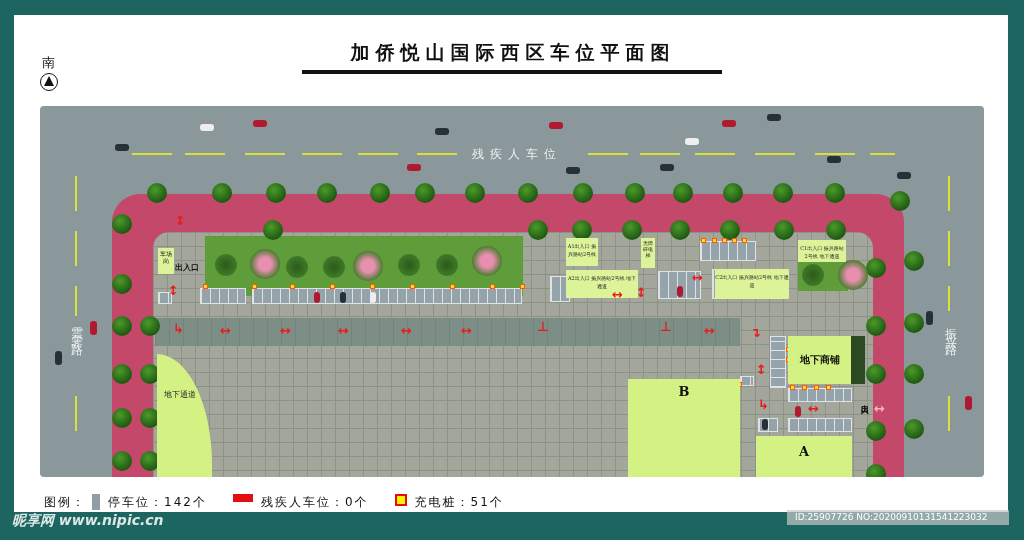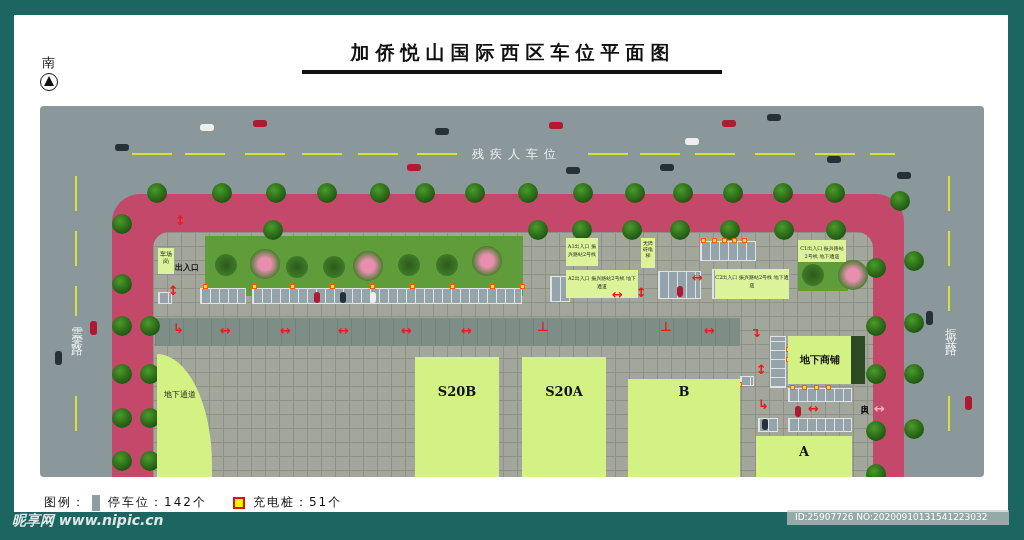--- a/index.html
+++ b/index.html
@@ -31,21 +31,21 @@
   .parking { position: absolute; background: #95a3ab; background-image: repeating-linear-gradient(90deg, #dfe3e6 0 1px, transparent 1px 9px); border: 1px solid #dfe3e6; }
   .parking.v { background-image: repeating-linear-gradient(0deg, #dfe3e6 0 1px, transparent 1px 9px); }
   .charger { position: absolute; width: 5px; height: 5px; background: #ffd83a; border: 1px solid #ff5a00; }
   .tree { position: absolute; width: 20px; height: 20px; border-radius: 50%; background: radial-gradient(circle at 40% 35%, #4c9a2b, #1f5a12 70%); }
   .blossom { position: absolute; width: 30px; height: 30px; border-radius: 50%; background: radial-gradient(circle at 50% 50%, #e88fb0 30%, #3c7a22 75%); }
   .shrub { position: absolute; width: 22px; height: 22px; border-radius: 50%; background: radial-gradient(circle, #2b5a1a, #3f7a28 70%); }
   .car { position: absolute; width: 14px; height: 7px; border-radius: 3px; }
   .arrow { position: absolute; color: #e91b1b; font-size: 13px; font-weight: bold; line-height: 1; }
   .exit { position: absolute; font-size: 8px; font-weight: bold; color: #111; }
   .legend { position: absolute; top: 494px; left: 44px; font-size: 12px; color: #111; display: flex; align-items: center; letter-spacing: 2px; }
-  .legend .item { display: flex; align-items: center; margin-right: 26px; }
+  .legend .item { display: flex; align-items: flex-start; margin-right: 26px; }
   .sw-park { width: 8px; height: 16px; background: #8f9ea4; margin: 0 8px 0 6px; }
   .sw-dis { width: 20px; height: 8px; background: #e50e0e; margin-right: 8px; }
   .sw-chg { width: 12px; height: 12px; background: #fff200; border: 2px solid #e50e0e; margin-right: 8px; }
   .watermark { position: absolute; left: 12px; top: 512px; font-size: 14px; font-style: italic; font-weight: bold; color: rgba(255,255,255,.85); }
   .idtag { position: absolute; left: 787px; top: 510px; width: 222px; height: 15px; background: rgba(200,200,200,.7); color: #fff; font-size: 9px; line-height: 15px; padding-left: 8px; }
 </style>
 </head>
 <body>
 
 <div class="paper"></div>
@@ -206,26 +206,20 @@
   <div class="note small" style="left:118px;top:142px;width:16px;height:26px;font-size:6px;line-height:7px;padding-top:2px">车场岗</div>
   <div class="exit" style="left:135px;top:156px">出入口</div>
   <div class="note" style="left:526px;top:132px;width:32px;height:28px">A1出入口 振兴路站2号线</div>
   <div class="note" style="left:526px;top:164px;width:72px;height:28px">A2出入口 振兴路站2号线 地下通道</div>
   <div class="note" style="left:601px;top:132px;width:14px;height:30px;font-size:5px;line-height:6px;padding-top:2px">无障碍电梯</div>
   <div class="note" style="left:675px;top:163px;width:74px;height:30px">C2出入口 振兴路站2号线 地下通道</div>
   <div class="note" style="left:758px;top:134px;width:48px;height:22px">C1出入口 振兴路站 2号线 地下通道</div>
 
   <div class="mall"></div>
   <div class="mall-label">地下通道</div>
-  <div class="block" style="left:375px;top:251px;width:84px;height:120px">
-      <span>S20B</span>
-    </div>
-  <div class="block" style="left:482px;top:251px;width:84px;height:120px">
-      <span>S20A</span>
-    </div>
   <div class="block" style="left:588px;top:273px;width:112px;height:98px">
       <span style="margin-top:5px">B</span>
     </div>
   <div class="block" style="left:716px;top:330px;width:96px;height:41px">
       <span style="margin-top:8px">A</span>
     </div>
   <div class="block" style="left:748px;top:230px;width:64px;height:48px;font-size:10px;align-items:center">
       <span style="margin-top:0">地下商铺</span>
     </div>
   <div style="position:absolute;left:811px;top:230px;width:14px;height:48px;background:#2b4a22"></div>
@@ -253,19 +247,23 @@
   <div class="arrow" style="left:834px;top:296px;color:#ffb3b3">↔</div>
 </div>
 
 <div class="legend">
   <span>图例：</span>
   <div class="item">
     <span class="sw-park"></span>
     <span>停车位：142个</span>
   </div>
   <div class="item">
+    <span class="sw-dis"></span>
+    <span>残疾人车位：0个</span>
+  </div>
+  <div class="item">
     <span class="sw-chg"></span>
     <span>充电桩：51个</span>
   </div>
 </div>
 
 <div class="watermark">昵享网 www.nipic.cn</div>
 <div class="idtag">ID:25907726 NO:20200910131541223032</div>
 
 </body></html>

